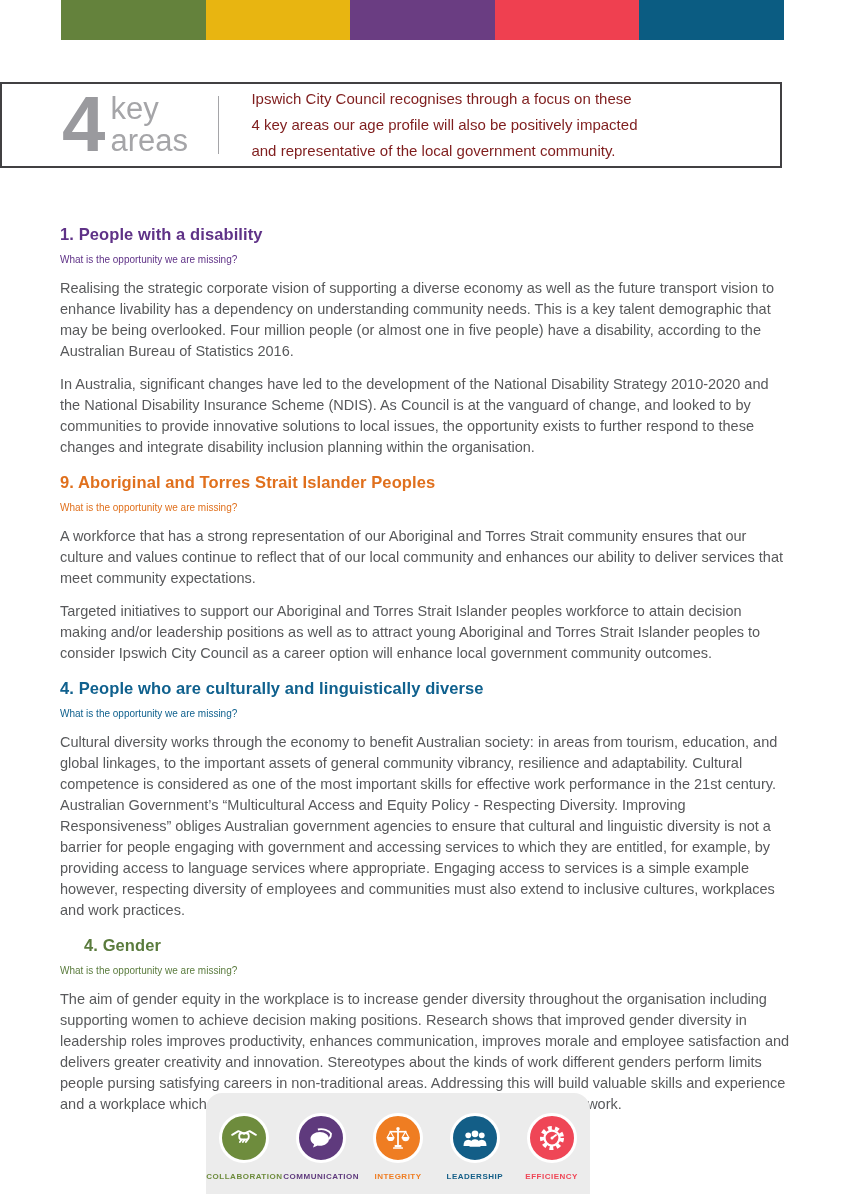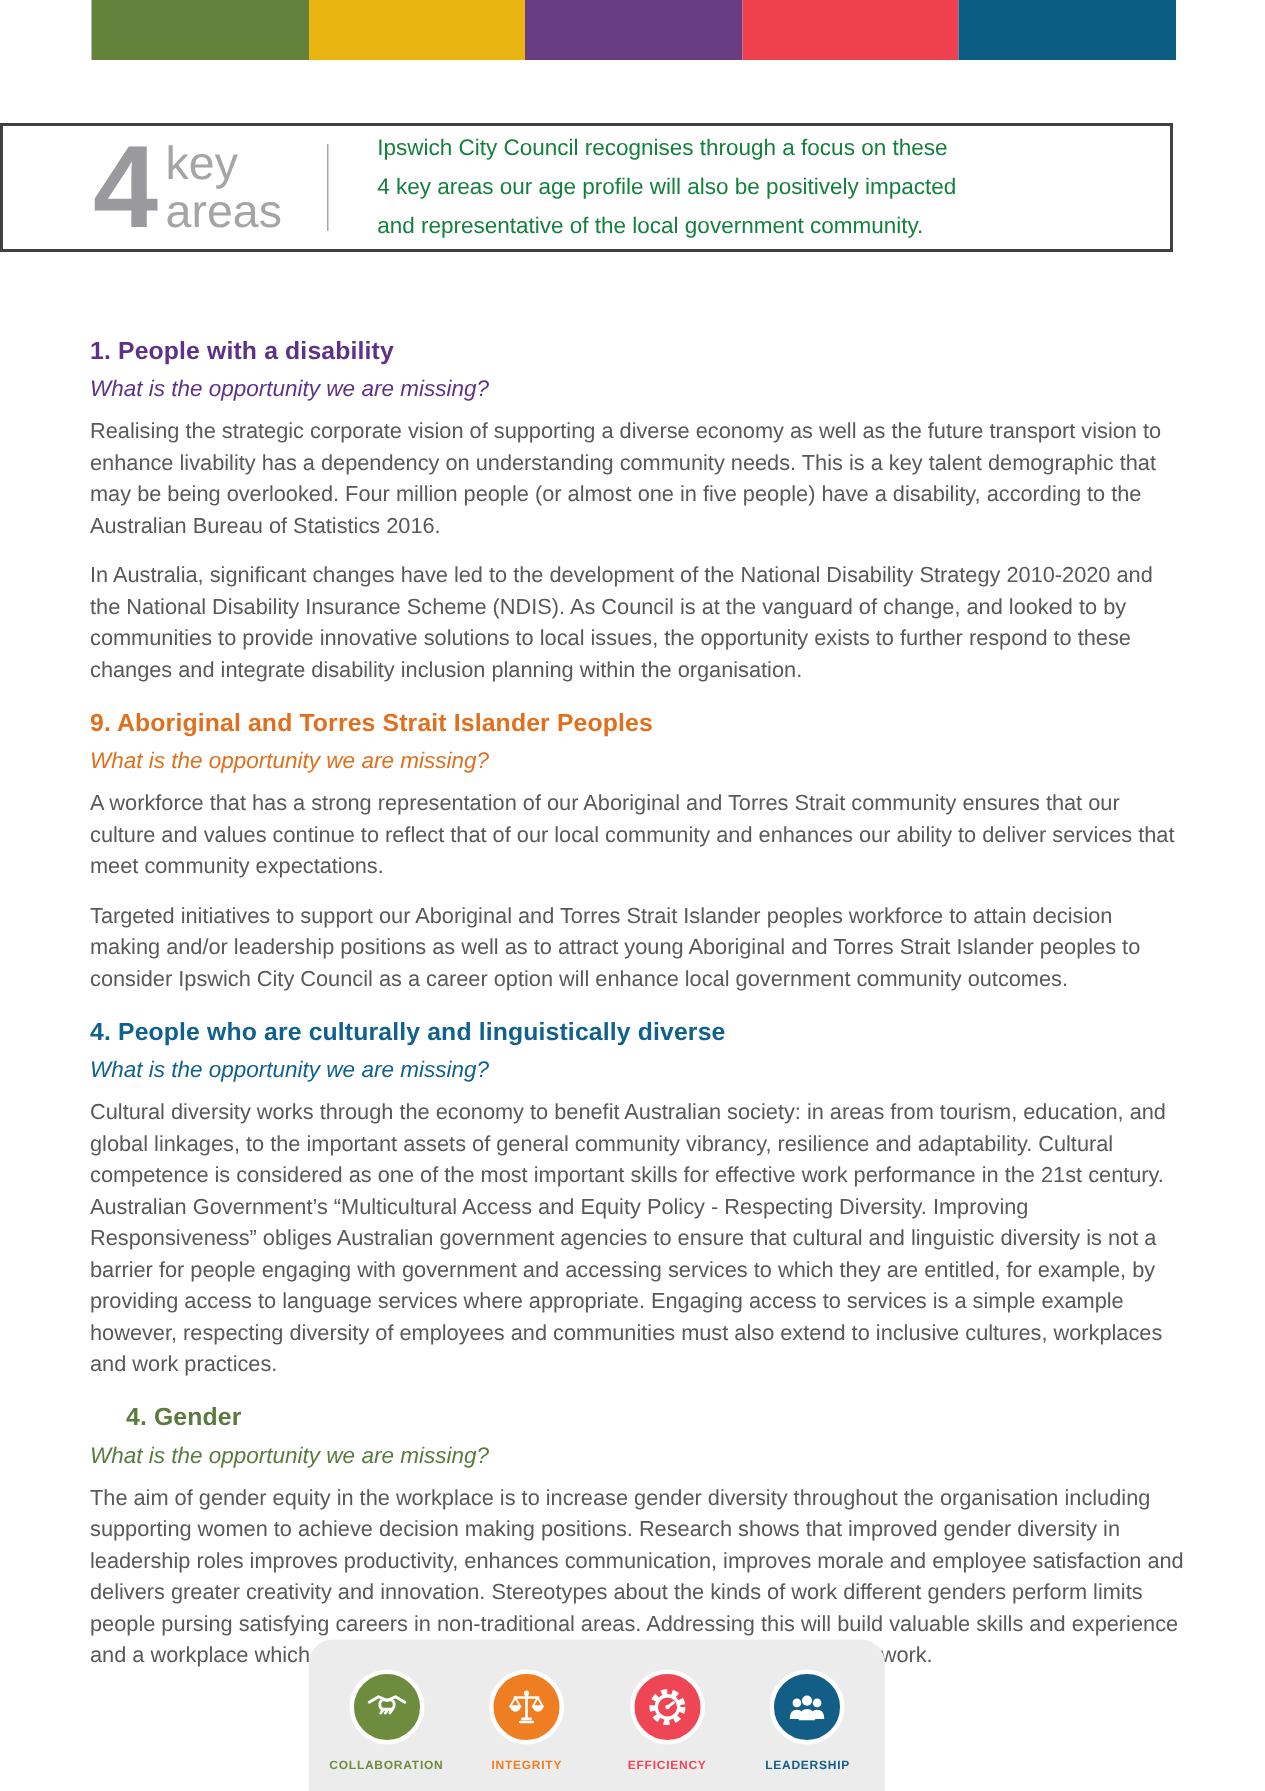--- a/index.html
+++ b/index.html
@@ -11,26 +11,26 @@
   .top-bar{position:absolute;left:61px;top:0;width:723px;height:40px;display:flex;}
   .top-bar .seg{flex:1 1 0;}
   
   .header-box{
     position:absolute;left:0;top:82px;width:782px;height:86px;box-sizing:border-box;
     border:2px solid #414042;background:#fff;display:flex;align-items:center;padding-left:60px;
   }
   .big-num{font-size:78px;font-weight:700;color:#9a9a9e;line-height:0.82;letter-spacing:-3px;margin-right:8px;}
   .key-areas{font-size:31px;color:#a5a5a8;line-height:1.02;font-weight:400;}
   .hdr-divider{width:1.5px;height:58px;background:#a5a5a8;margin:0 32px 0 30px;}
-  .hdr-desc{font-size:15px;color:#15803d;line-height:1.72;width:392px;}
+  .hdr-desc{font-size:15px;color:#7f1d1d;line-height:1.72;width:392px;}
   
   main{position:absolute;left:60px;top:201px;width:730px;}
   section{margin-bottom:13px;}
   section h3{font-size:16.5px;font-weight:700;margin:0 0 4px 0;line-height:22px;letter-spacing:0.1px;}
-  section .sub{font-style:italic;font-size:15px;margin:0 0 8px 0;line-height:21px;}
+  section .sub{font-size:10px;margin:0 0 8px 0;line-height:21px;}
   section p{font-size:14.5px;color:#58595b;line-height:21px;margin:0 0 12px 0;}
   
   .footer-box{
     position:absolute;left:206px;top:1093px;width:384px;height:101px;box-sizing:border-box;
     background:#ececec;border-radius:16px 16px 0 0;
     display:flex;justify-content:space-evenly;align-items:flex-start;padding-top:20px;
   }
   .value-item{display:flex;flex-direction:column;align-items:center;width:84px;}
   .value-circle{
     width:44px;height:44px;border-radius:50%;border:3px solid #ffffff;
@@ -99,20 +99,29 @@
           <path d="M2.5 9.5 L7.5 6.5 L12 8.5"></path>
           <path d="M21.5 9.5 L16.5 6.5 L12 8.5"></path>
           <rect x="8.2" y="8.2" width="7.6" height="5" rx="2"></rect>
           <path d="M10 13.4 l-1.3 1.8 M12.4 13.4 l-1.3 1.8 M14.8 13.4 l-1.3 1.8"></path>
         </g>
       </svg>
     </div>
     <div class="value-label" style="color: rgb(110, 140, 61);">COLLABORATION</div>
   </div>
 
+  <div class="value-item">
+    <div class="value-circle" style="background-color: rgb(95, 58, 125);">
+      <svg width="30" height="30" viewBox="0 0 24 24">
+        <path fill="none" stroke="#fff" stroke-width="1.5" d="M9.5 5.2 a8.5 5.8 0 0 1 10.5 3.4 a5.6 5.6 0 0 1 -1.6 4.2"></path>
+        <path fill="#fff" d="M11 7.2c-4.1 0-7.4 2.5-7.4 5.5 0 1.8 1.2 3.3 2.9 4.3L5.6 19.6l3.8-1.6c.5.1 1 .2 1.6.2 4.1 0 7.4-2.5 7.4-5.5S15.1 7.2 11 7.2z"></path>
+      </svg>
+    </div>
+    <div class="value-label" style="color: rgb(95, 58, 125);">COMMUNICATION</div>
+  </div>
 
   <div class="value-item">
     <div class="value-circle" style="background-color: rgb(239, 125, 34);">
       <svg width="30" height="30" viewBox="0 0 24 24">
         <g fill="#fff">
           <circle cx="12" cy="4.6" r="1.4"></circle>
           <rect x="11.3" y="5" width="1.4" height="13"></rect>
           <rect x="5.2" y="6.3" width="13.6" height="1.3"></rect>
           <path d="M6 7 L3.4 11.6 h5.2 Z" fill="none" stroke="#fff" stroke-width="1"></path>
           <path d="M3.2 11.6 a2.9 2.9 0 0 0 5.8 0 z"></path>
@@ -120,40 +129,40 @@
           <path d="M15.2 11.6 a2.9 2.9 0 0 0 5.8 0 z"></path>
           <rect x="9.2" y="17.6" width="5.6" height="1.5" rx="0.5"></rect>
           <rect x="8" y="19.3" width="8" height="1.3" rx="0.5"></rect>
         </g>
       </svg>
     </div>
     <div class="value-label" style="color: rgb(239, 125, 34);">INTEGRITY</div>
   </div>
 
   <div class="value-item">
-    <div class="value-circle" style="background-color: rgb(239, 70, 86);">
-      <svg width="30" height="30" viewBox="0 0 24 24">
-        <circle cx="12" cy="12" r="8" fill="none" stroke="#fff" stroke-width="3.2" stroke-dasharray="3.1 2.6"></circle>
-        <circle cx="12" cy="12" r="6" fill="none" stroke="#fff" stroke-width="1.8"></circle>
-        <circle cx="12" cy="12" r="1.2" fill="#fff"></circle>
-        <path d="M12 12 L15.2 9.6" stroke="#fff" stroke-width="1.5" stroke-linecap="round"></path>
-      </svg>
-    </div>
-    <div class="value-label" style="color: rgb(239, 70, 86);">EFFICIENCY</div>
-  </div>
-
-  <div class="value-item">
     <div class="value-circle" style="background-color: rgb(19, 94, 135);">
       <svg width="30" height="30" viewBox="0 0 24 24">
         <g fill="#fff">
           <circle cx="6.6" cy="9.8" r="2.3"></circle>
           <circle cx="17.4" cy="9.8" r="2.3"></circle>
           <circle cx="12" cy="8.6" r="2.7"></circle>
           <path d="M2.8 18.4 q0 -5 3.8 -5 t3.8 5 z"></path>
           <path d="M13.6 18.4 q0 -5 3.8 -5 t3.8 5 z"></path>
           <path d="M7.6 19 q0 -6 4.4 -6 t4.4 6 z"></path>
         </g>
       </svg>
     </div>
     <div class="value-label" style="color: rgb(19, 94, 135);">LEADERSHIP</div>
   </div>
 
+  <div class="value-item">
+    <div class="value-circle" style="background-color: rgb(239, 70, 86);">
+      <svg width="30" height="30" viewBox="0 0 24 24">
+        <circle cx="12" cy="12" r="8" fill="none" stroke="#fff" stroke-width="3.2" stroke-dasharray="3.1 2.6"></circle>
+        <circle cx="12" cy="12" r="6" fill="none" stroke="#fff" stroke-width="1.8"></circle>
+        <circle cx="12" cy="12" r="1.2" fill="#fff"></circle>
+        <path d="M12 12 L15.2 9.6" stroke="#fff" stroke-width="1.5" stroke-linecap="round"></path>
+      </svg>
+    </div>
+    <div class="value-label" style="color: rgb(239, 70, 86);">EFFICIENCY</div>
+  </div>
+
 </div>
 
 </body></html>

